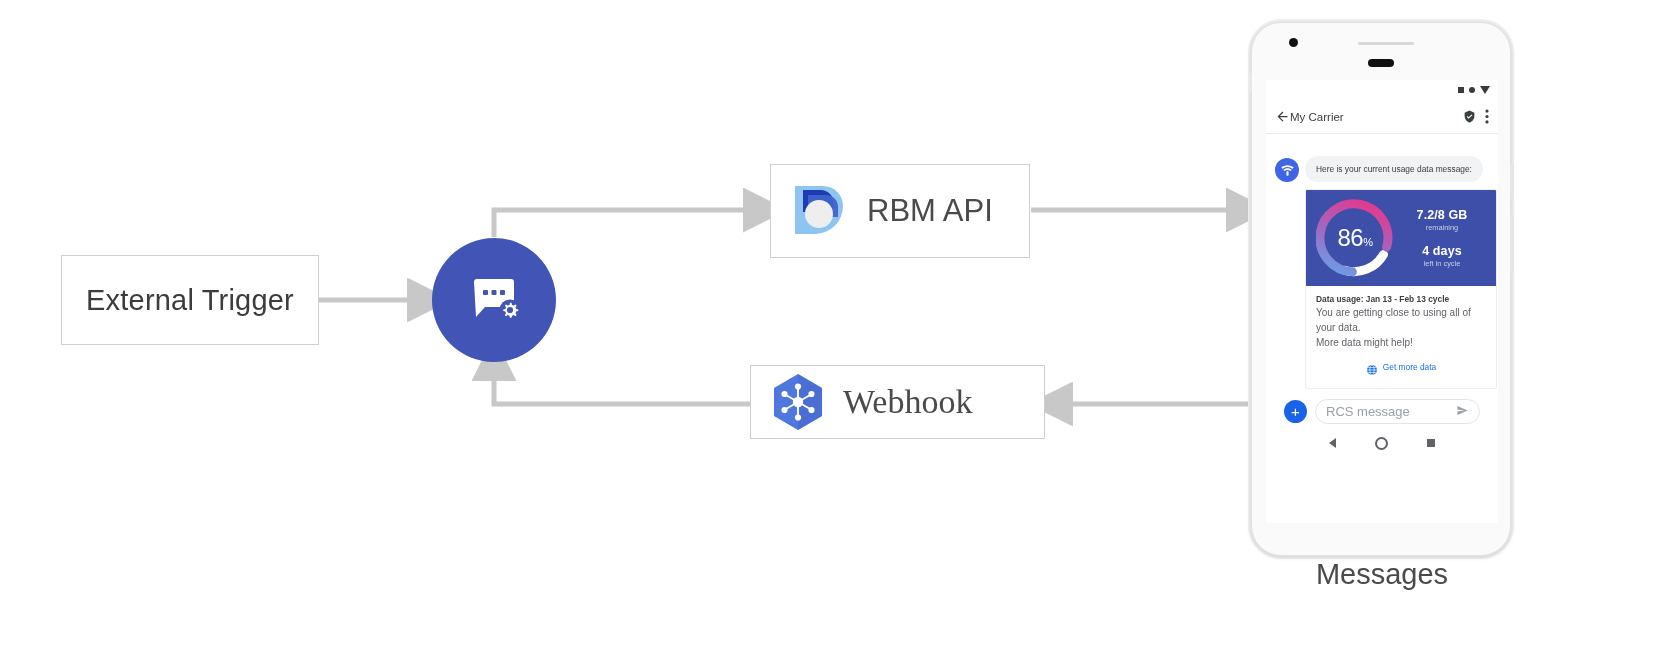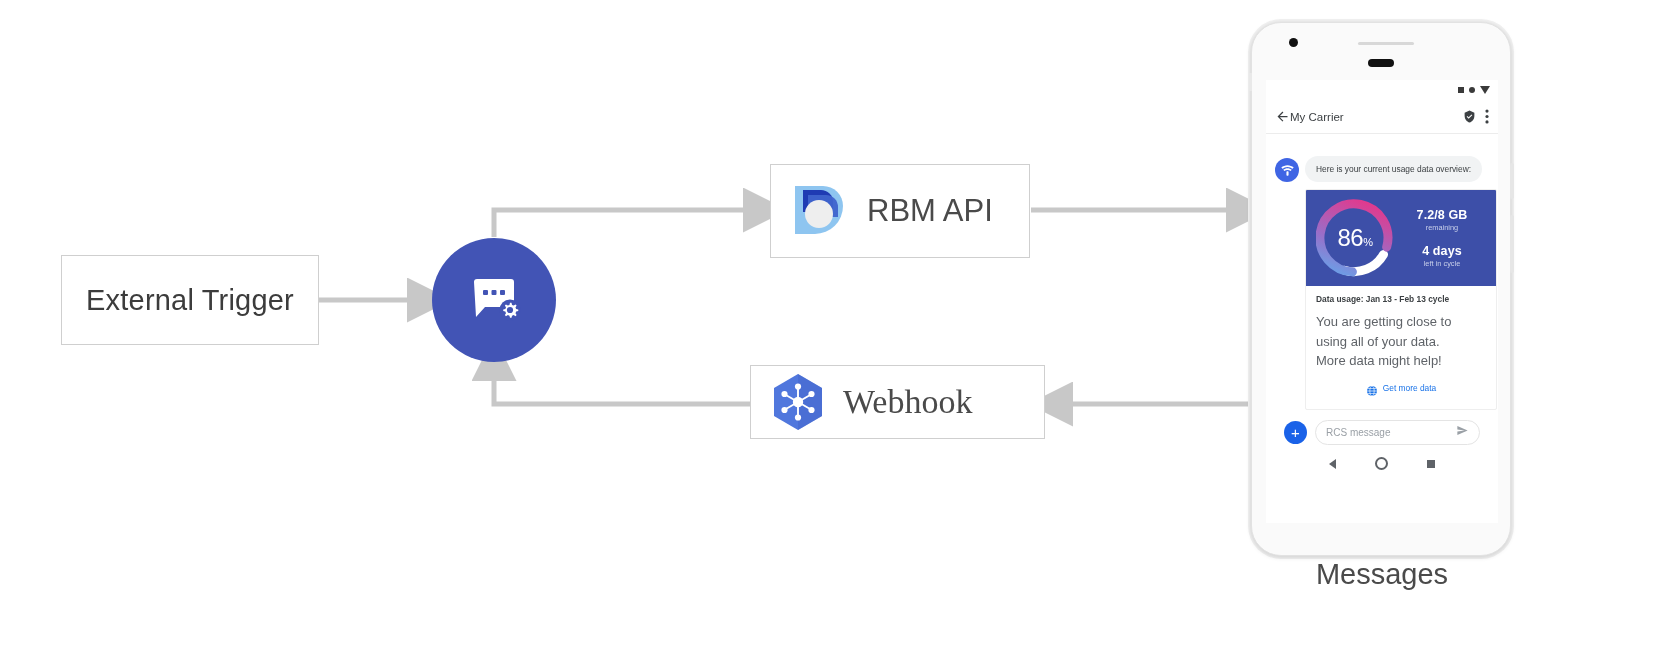--- a/index.html
+++ b/index.html
@@ -201,21 +201,21 @@
   }
   #gauge-pct .unit { font-size: 11px; vertical-align: baseline; }
 
   #card-stats { flex: 1; text-align: center; color: #fff; padding-left: 4px;}
   .stat-big { font-size: 12.5px; font-weight: 700; letter-spacing: 0.1px;}
   .stat-sub { font-size: 7.4px; color: #c9d0ea; margin-top: 1px; }
   .stat-gap { height: 12px; }
 
   #card-body { padding: 8px 10px 4px 10px; background: #fff; }
   #card-title { font-size: 8.4px; font-weight: 700; color: #3c4043; }
-  #card-desc { font-size: 13px; color: #5f6368; line-height: 1.5; margin-top: 8px;}
+  #card-desc { font-size: 10px; color: #5f6368; line-height: 1.5; margin-top: 1px;}
   #card-action {
     display:flex; align-items:flex-start; justify-content:center;
     gap: 5px; padding: 8px 0 8px 0;
   }
   #card-action .txt { color: #1a73e8; font-size: 8.4px; font-weight: 500;}
 
   #composer {
     display: flex; align-items: center; gap: 8px;
     padding: 10px 9px 6px 9px; background: #fff;
   }
@@ -223,21 +223,21 @@
     width: 23px; height: 23px; border-radius: 50%;
     background: #1a62e8; color:#fff; flex: 0 0 23px;
     display:flex; align-items:center; justify-content:center;
     font-size: 15px; line-height: 1; font-weight: 300;
   }
   #msg-input {
     flex: 1; height: 23px; border: 1px solid #e4e4e4;
     border-radius: 13px; display:flex; align-items:center;
     padding: 0 10px; justify-content: space-between;
   }
-  #msg-input .ph { font-size: 10px; color: #9aa0a6; }
+  #msg-input .ph { font-size: 13px; color: #9aa0a6; }
 
   #nav-bar {
     display:flex; align-items:center; justify-content: space-around;
     height: 26px; background:#fff; padding: 0 34px;
   }
   .nav-back {
     width:0;height:0;border-top:5px solid transparent;
     border-bottom:5px solid transparent;border-right:7px solid #5f6368;
   }
   .nav-home { width:9px;height:9px;border-radius:50%;border:2px solid #5f6368;}
@@ -365,21 +365,21 @@
       <div id="thread">
 
         <div id="msg-row">
           <div id="bot-avatar">
             <svg width="15" height="15" viewBox="0 0 24 24">
               <path d="M12 6.2c3.1 0 5.9 1.2 8 3.1l1.9-2C19.3 4.9 15.8 3.5 12 3.5S4.7 4.9 2.1 7.3l1.9 2c2.1-1.9 4.9-3.1 8-3.1z" fill="#fff"></path>
               <path d="M12 11c1.9 0 3.6.7 4.9 1.9l1.9-2C17 9.2 14.6 8.3 12 8.3s-5 .9-6.8 2.6l1.9 2C8.4 11.7 10.1 11 12 11z" fill="#fff"></path>
               <rect x="10.3" y="13.2" width="3.4" height="7.2" rx="1.2" fill="#fff"></rect>
             </svg>
           </div>
-          <div id="msg-bubble">Here is your current usage data overview:</div>
+          <div id="msg-bubble">Here is your current usage data message:</div>
         </div>
 
         <div id="rich-card">
           <div id="card-media">
 
             <div id="gauge-wrap">
               <svg width="78" height="78" viewBox="0 0 78 78">
                 <defs>
                   <linearGradient id="gg" x1="0%" y1="100%" x2="75%" y2="0%">
                     <stop offset="0%" stop-color="#62a8ec"></stop>

